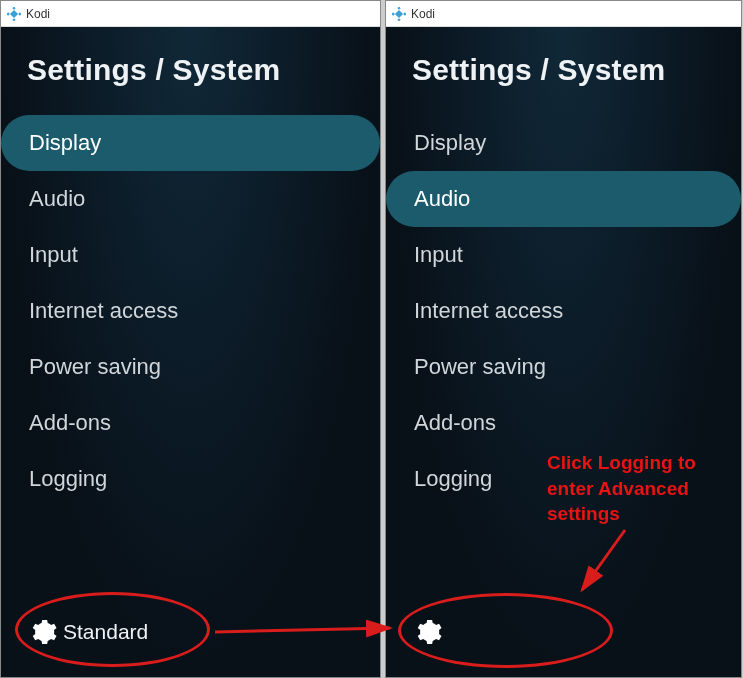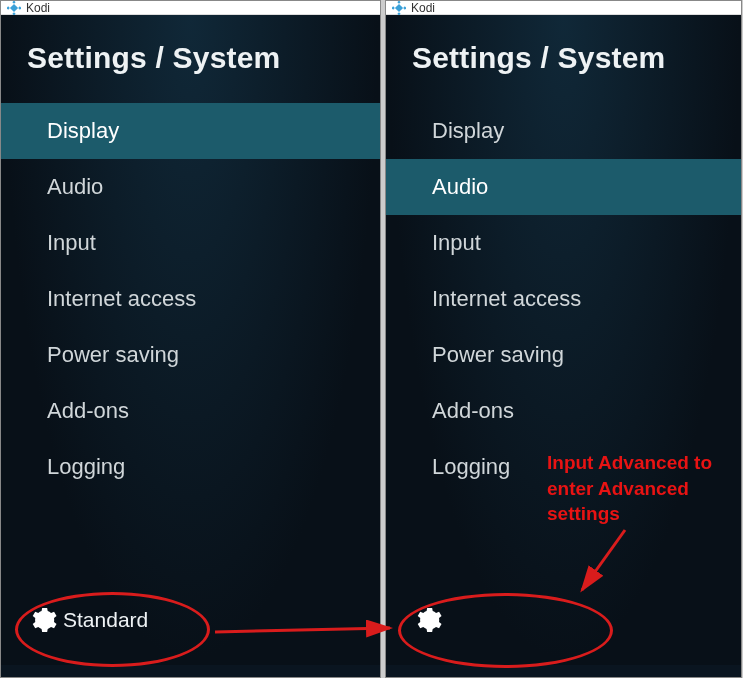--- a/index.html
+++ b/index.html
@@ -26,21 +26,21 @@
       height: 678px;
     }
     .window-right {
       left: 385px;
       top: 0;
       width: 357px;
       height: 678px;
     }
     .titlebar {
       background: #fff;
-      height: 14px;
+      height: 26px;
       display: flex;
       align-items: center;
       padding: 0 6px;
       font-size: 12px;
       color: #333;
       border-bottom: 1px solid #ddd;
     }
     .titlebar .kodi-logo {
       margin-right: 5px;
       display: inline-flex;
@@ -57,25 +57,26 @@
       font-weight: 700;
       padding: 8px 26px 28px 26px;
       color: #eef2f4;
       letter-spacing: 0.2px;
     }
     .menu {
       display: flex;
       flex-direction: column;
     }
     .menu-item {
-      padding: 15px 46px;
+      padding: 15px 28px;
       font-size: 22px;
       font-weight: 300;
       color: #d0d6d9;
       cursor: pointer;
+      border-radius: 28px;
     }
     .menu-item.selected {
       background: #1c5b6b;
       color: #fff;
     }
     .mode-button {
       position: absolute;
       bottom: 32px;
       left: 30px;
       display: flex;
@@ -195,13 +196,13 @@
 
 <svg class="annotation-arrow" style="left:570px; top:522px;" width="70" height="80">
   <defs>
       <marker id="ah2" markerWidth="10" markerHeight="10" refX="8" refY="3" orient="auto">
         <path d="M0,0 L0,6 L9,3 z" fill="#d91c1c"></path>
       </marker>
     </defs>
   <line x1="55" y1="8" x2="12" y2="68" stroke="#d91c1c" stroke-width="3" marker-end="url(#ah2)"></line>
 </svg>
 
-<div class="annotation-text" style="left:547px; top:450px; width:180px;">Input Advanced to enter Advanced settings</div>
+<div class="annotation-text" style="left:547px; top:450px; width:180px;">Click Logging to enter Advanced settings</div>
 
 </body></html>

